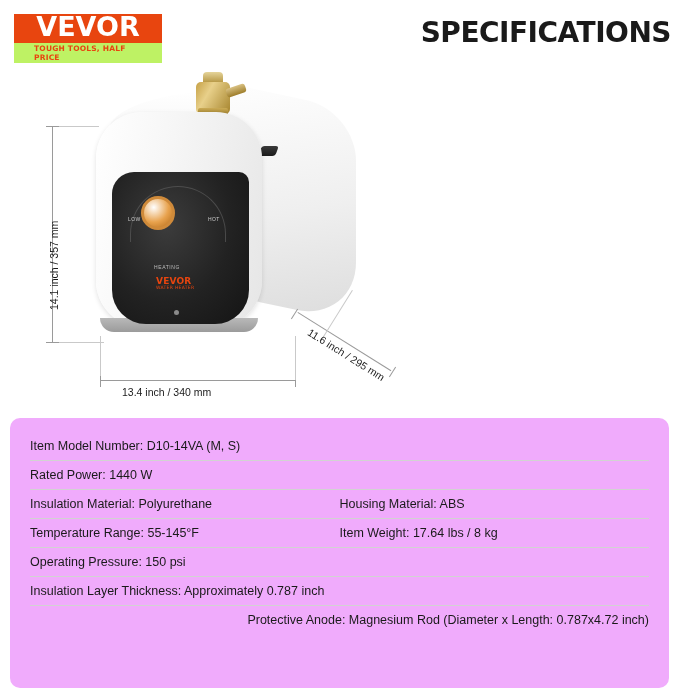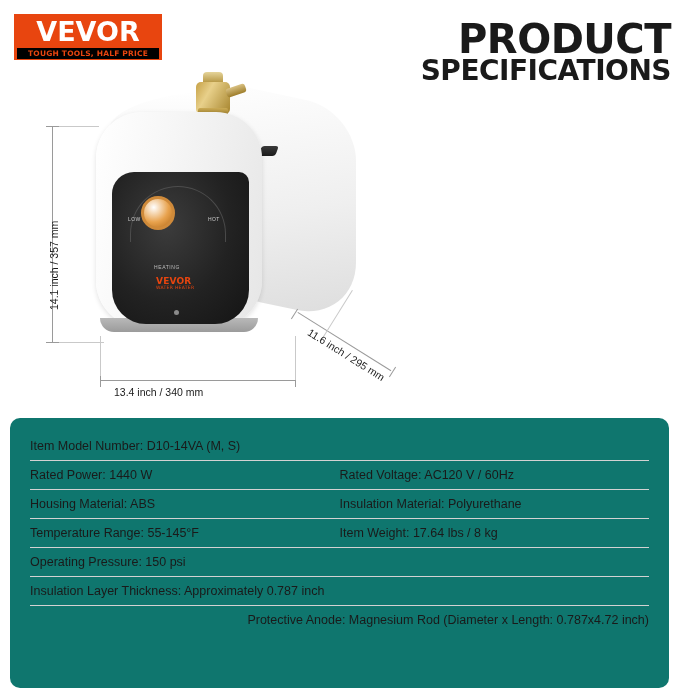--- a/index.html
+++ b/index.html
@@ -34,25 +34,25 @@
   .logo-word {
     color: #ffffff;
     font-size: 27px;
     font-weight: bold;
     letter-spacing: 0px;
     line-height: 1;
     font-family: "DejaVu Sans", sans-serif;
   }
   .logo-tag {
     margin-top: 3px;
-    background: #000000;
+    background: #bef264;
     color: #e8450f;
     font-size: 7.5px;
     font-weight: bold;
-    padding: 1px 11px;
+    padding: 1px 20px;
     letter-spacing: 0.2px;
     line-height: 1.2;
     font-family: "DejaVu Sans", sans-serif;
   }
 
   
   .heading {
     position: absolute;
     right: 8px;
     top: 20px;
@@ -261,21 +261,21 @@
     transform-origin: left top;
   }
 
   
   .spec-panel {
     position: absolute;
     left: 10px;
     top: 418px;
     width: 659px;
     height: 270px;
-    background: #0f766e;
+    background: #f0abfc;
     border-radius: 10px;
     padding: 14px 20px 10px 20px;
   }
   .spec-row {
     display: flex;
     border-bottom: 1px solid #d2d2d2;
     height: 29px;
     align-items: center;
   }
   .spec-row:last-child { border-bottom: none; text-align: right; }
@@ -290,21 +290,20 @@
 </style>
 </head>
 <body>
 
 <div class="logo-box">
   <div class="logo-word">VEVOR</div>
   <div class="logo-tag">TOUGH TOOLS, HALF PRICE</div>
 </div>
 
 <div class="heading">
-  <span class="l1">PRODUCT</span>
   <span class="l2">SPECIFICATIONS</span>
 </div>
 
 <div class="product-area">
 
   <div class="valve-cap"></div>
   <div class="valve-body"></div>
   <div class="valve-arm"></div>
   <div class="valve-nut"></div>
   <div class="valve-stem"></div>
@@ -333,40 +332,39 @@
   <div class="tick" style="left:46px; top:282px; width:13px; height:1px;"></div>
   <div class="tick" style="left:59px; top:66px; width:40px; height:1px; background:#c9c9c9;"></div>
   <div class="tick" style="left:59px; top:282px; width:45px; height:1px; background:#c9c9c9;"></div>
   <div class="dim-text vert" style="left:48px; top:250px;">14.1 inch / 357 mm</div>
 
   <div class="dim-line dim-h" style="left:100px; top:320px; width:196px;"></div>
   <div class="tick" style="left:100px; top:314px; width:1px; height:13px;"></div>
   <div class="tick" style="left:295px; top:314px; width:1px; height:13px;"></div>
   <div class="tick" style="left:100px; top:276px; width:1px; height:40px; background:#c9c9c9;"></div>
   <div class="tick" style="left:295px; top:276px; width:1px; height:44px; background:#c9c9c9;"></div>
-  <div class="dim-text" style="left:114px; top:326px;text-align:right;">13.4 inch / 340 mm</div>
+  <div class="dim-text" style="left:122px; top:326px;text-align:right;">13.4 inch / 340 mm</div>
 
   <div class="dim-line" style="left:298px; top:252px; width:110px; height:1px; transform:rotate(32deg); transform-origin:left top;"></div>
   <div class="tick" style="left:294px; top:248px; width:1px; height:12px; transform:rotate(32deg);"></div>
   <div class="tick" style="left:392px; top:306px; width:1px; height:12px; transform:rotate(32deg);"></div>
   <div class="tick" style="left:352px; top:230px; width:1px; height:60px; background:#c9c9c9; transform:rotate(32deg); transform-origin:left top;"></div>
   <div class="dim-text diag" style="left:312px; top:266px;">11.6 inch / 295 mm</div>
 </div>
 
 <div class="spec-panel">
   <div class="spec-row">
     <div class="spec-cell left">Item Model Number: D10-14VA (M, S)</div>
   </div>
   <div class="spec-row">
     <div class="spec-cell left">Rated Power: 1440 W</div>
-    <div class="spec-cell right">Rated Voltage: AC120 V / 60Hz</div>
-  </div>
-  <div class="spec-row">
+  </div>
+  <div class="spec-row">
+    <div class="spec-cell right">Insulation Material: Polyurethane</div>
     <div class="spec-cell left">Housing Material: ABS</div>
-    <div class="spec-cell right">Insulation Material: Polyurethane</div>
   </div>
   <div class="spec-row">
     <div class="spec-cell left">Temperature Range: 55-145°F</div>
     <div class="spec-cell right">Item Weight: 17.64 lbs / 8 kg</div>
   </div>
   <div class="spec-row">
     <div class="spec-cell full">Operating Pressure: 150 psi</div>
   </div>
   <div class="spec-row">
     <div class="spec-cell full">Insulation Layer Thickness: Approximately 0.787 inch</div>

